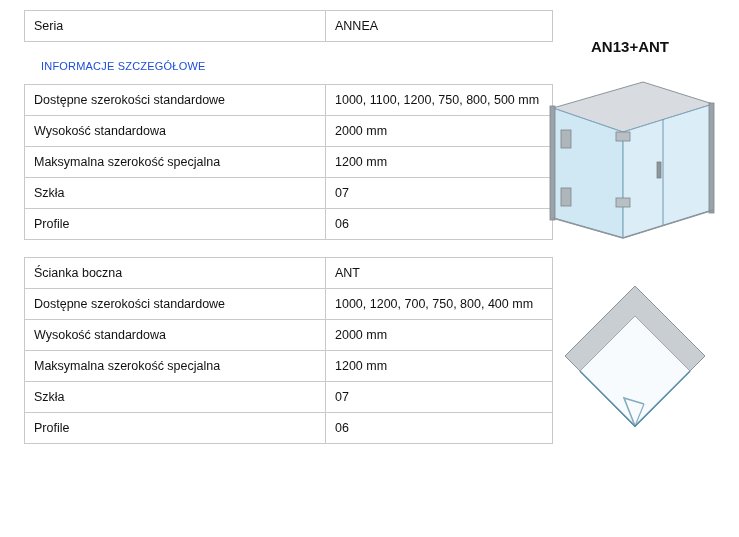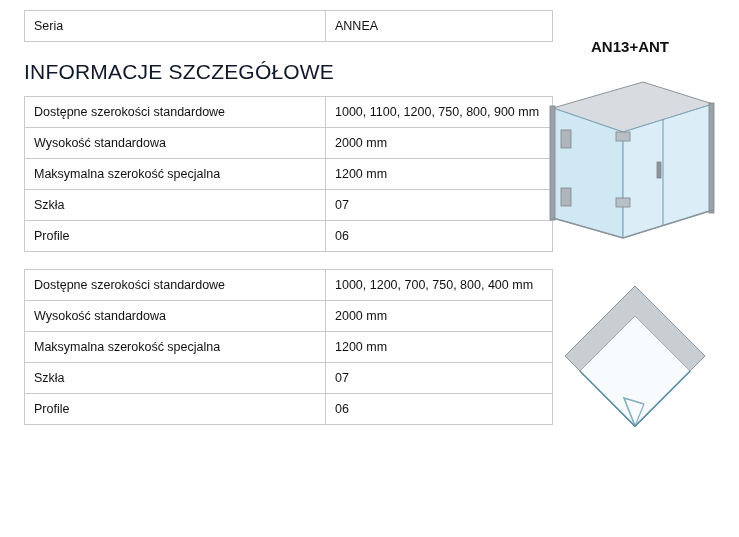--- a/index.html
+++ b/index.html
@@ -39,23 +39,23 @@
     line-height: 1.28;
     color: #111;
   }
   table.spec td.label {
     width: 282px;
   }
   table.spec td.value {
     width: 208px;
   }
   .section-title {
-    color: #0f172a;
-    font-size: 21px;
-    margin: 18px 0 12px 0;
+    color: #1d4ed8;
+    font-size: 11px;
+    margin: 18px 0 12px 17px;
     letter-spacing: 0.2px;
   }
   .gap {
     height: 17px;
   }
   .right-col {
     position: absolute;
     left: 530px;
     top: 10px;
     width: 200px;
@@ -97,21 +97,21 @@
         </tr>
       </tbody>
     </table>
 
     <div class="section-title">INFORMACJE SZCZEGÓŁOWE</div>
 
     <table class="spec">
       <tbody>
         <tr>
           <td class="label">Dostępne szerokości standardowe</td>
-          <td class="value">1000, 1100, 1200, 750, 800, 900 mm</td>
+          <td class="value">1000, 1100, 1200, 750, 800, 500 mm</td>
         </tr>
         <tr>
           <td class="label">Wysokość standardowa</td>
           <td class="value">2000 mm</td>
         </tr>
         <tr>
           <td class="label">Maksymalna szerokość specjalna</td>
           <td class="value">1200 mm</td>
         </tr>
         <tr>
@@ -122,20 +122,24 @@
           <td class="label">Profile</td>
           <td class="value">06</td>
         </tr>
       </tbody>
     </table>
 
     <div class="gap"></div>
 
     <table class="spec">
       <tbody>
+        <tr>
+          <td class="label">Ścianka boczna</td>
+          <td class="value">ANT</td>
+        </tr>
         <tr>
           <td class="label">Dostępne szerokości standardowe</td>
           <td class="value">1000, 1200, 700, 750, 800, 400 mm</td>
         </tr>
         <tr>
           <td class="label">Wysokość standardowa</td>
           <td class="value">2000 mm</td>
         </tr>
         <tr>
           <td class="label">Maksymalna szerokość specjalna</td>

